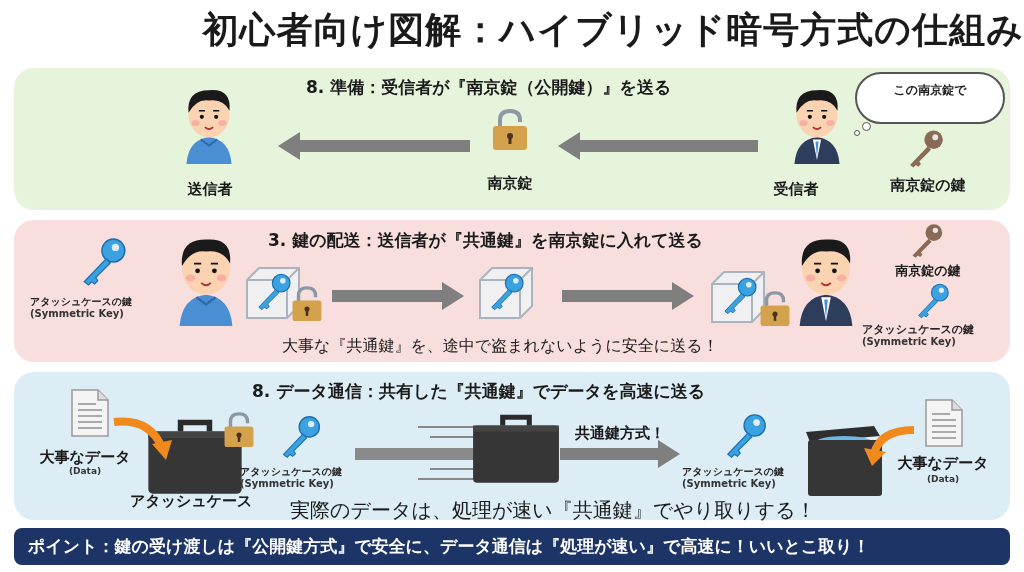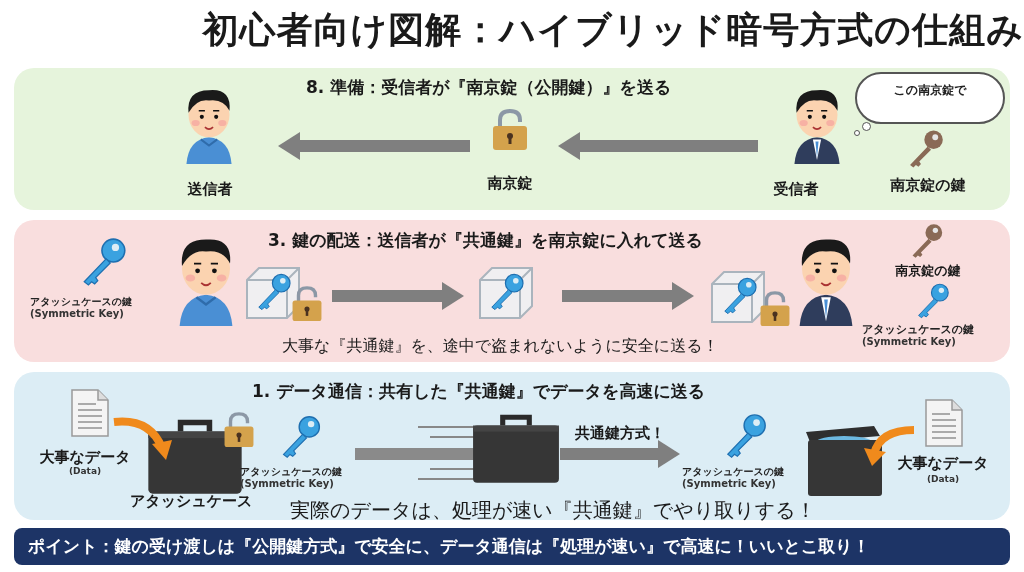--- a/index.html
+++ b/index.html
@@ -176,21 +176,21 @@
     <use href="#blue-key"></use>
   </svg>
 <div class="abs small" style="left:862px;top:324px;width:150px;font-size:11px">
   <div>アタッシュケースの鍵</div>
   <div class="sub">(Symmetric Key)</div>
 </div>
 
 <div class="abs caption" style="left:282px;top:336px">大事な『共通鍵』を、途中で盗まれないように安全に送る！</div>
 
 <div class="panel p3"></div>
-<div class="abs ptitle" style="left:252px;top:380px">1. データ通信：共有した『共通鍵』でデータを高速に送る</div>
+<div class="abs ptitle" style="left:252px;top:380px">8. データ通信：共有した『共通鍵』でデータを高速に送る</div>
 
 <svg class="abs" style="left:70px;top:388px" width="40" height="50">
     <use href="#document"></use>
   </svg>
 <div class="abs lbl" style="left:30px;top:448px;width:110px">大事なデータ</div>
 <div class="abs sub" style="left:30px;top:466px;width:110px;text-align:center;font-size:9px">(Data)</div>
 
 <svg class="abs" style="left:145px;top:418px" width="100" height="78">
     <use href="#briefcase"></use>
   </svg>

